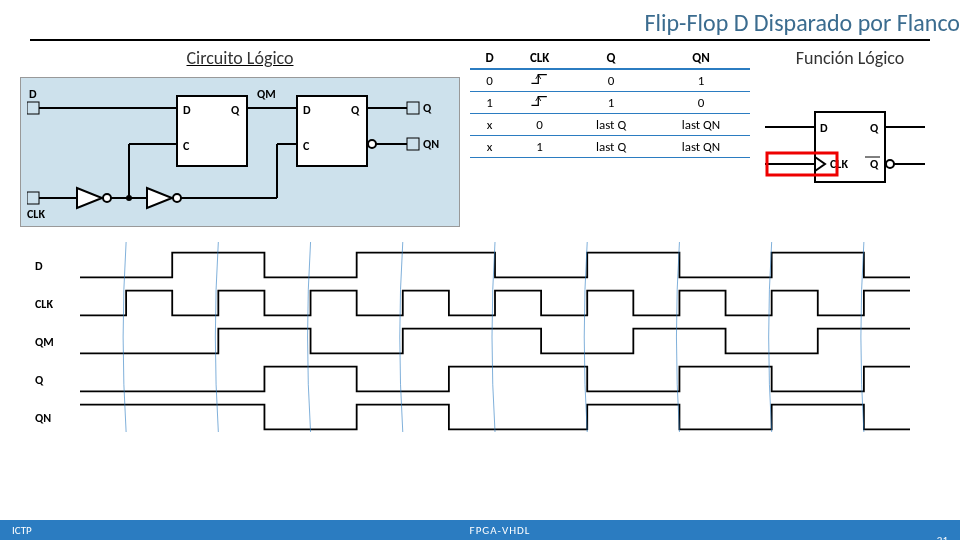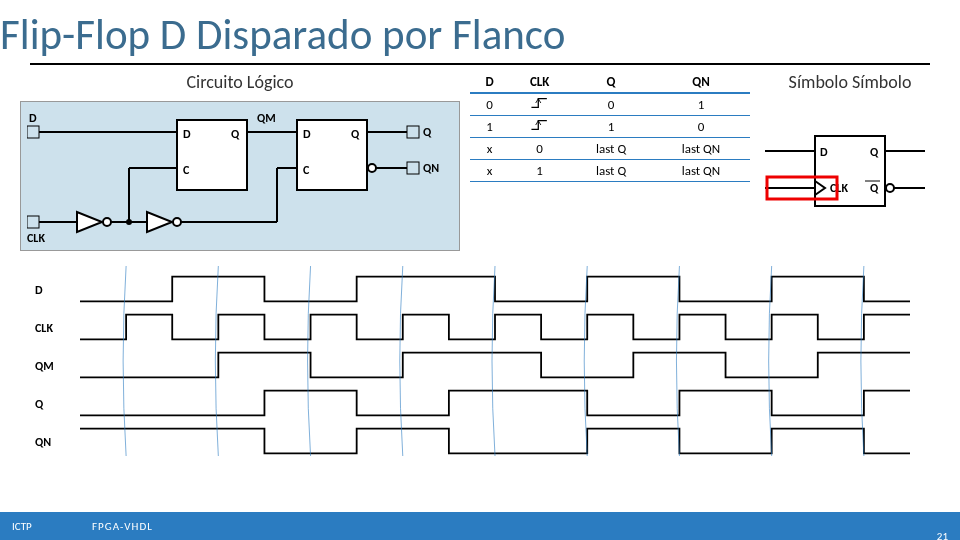--- a/index.html
+++ b/index.html
@@ -1,33 +1,33 @@
 <!DOCTYPE html>
 <html><head>
 <meta charset="utf-8">
 <style>
   * { box-sizing: border-box; margin: 0; padding: 0; }
   body { width: 960px; height: 540px; font-family: Calibri, Arial, sans-serif; background: #fff; position: relative; }
-  .title { text-align: left; font-size: 43px; color: #3b6c8f; padding: 8px 0 2px; font-weight: 400; border-radius: 15px; }
+  .title { text-align: right; font-size: 24px; color: #3b6c8f; padding: 8px 0 2px; font-weight: 400; border-radius: 15px; }
   .title-underline { width: 900px; height: 2px; background: #000; margin: 0 auto 6px; }
   .columns { display: flex; padding: 0 20px; gap: 10px; }
   .col-head { font-size: 18px; color: #333; text-align: center; font-weight: 400; margin-bottom: 8px; }
-  .col1 { width: 440px; }
+  .col1 { width: 440px; text-decoration: underline; }
   .col2 { width: 280px; }
   .col3 { width: 180px; }
   .circuit-box { background: #cde1ec; border: 1px solid #999; padding: 6px; position: relative; height: 150px; }
   .truth-table { width: 100%; border-collapse: collapse; font-size: 13px; }
   .truth-table th { border-bottom: 2px solid #2b7cc1; padding: 3px 6px; text-align: center; font-weight: bold; }
   .truth-table td { border-bottom: 1px solid #2b7cc1; padding: 3px 6px; text-align: center; }
   .edge-icon { display: inline-block; width: 18px; height: 12px; }
   .symbol-box { position: relative; height: 150px; display:flex; align-items:center; justify-content:center; }
   .timing { padding: 0 30px; margin-top: 10px; }
-  .footer { position: absolute; bottom: 0; left: 0; right: 0; height: 28px; background: #2b7cc1; color: #fff; font-size: 11px; display: flex; align-items: center; padding: 0 12px; }
+  .footer { position: absolute; bottom: 0; left: 0; right: 0; height: 20px; background: #2b7cc1; color: #fff; font-size: 11px; display: flex; align-items: center; padding: 0 12px; }
   .footer-left { flex: 0 0 80px; }
-  .footer-center { flex: 1; letter-spacing: 1px; }
+  .footer-center { flex: 1; text-align: center; letter-spacing: 1px; }
   .footer-right { flex: 0 0 40px; text-align: right; margin-top: 21px; }
   .slabel { font-size: 12px; font-weight: bold; }
 </style>
 </head>
 <body>
 
 <div class="title">Flip-Flop D Disparado por Flanco</div>
 <div class="title-underline"></div>
 
 <div class="columns">
@@ -124,21 +124,21 @@
             <td>x</td>
             <td>1</td>
             <td>last Q</td>
             <td>last QN</td>
           </tr>
         </tbody>
     </table>
   </div>
 
   <div class="col3">
-    <div class="col-head">Símbolo Símbolo</div>
+    <div class="col-head">Función Lógico</div>
     <div class="symbol-box">
       <svg width="170" height="100">
         <rect x="50" y="10" width="70" height="70" fill="#fff" stroke="#000" stroke-width="2"></rect>
         <line x1="0" y1="25" x2="50" y2="25" stroke="#000" stroke-width="2"></line>
         <text x="55" y="30" class="slabel">D</text>
         <line x1="0" y1="62" x2="50" y2="62" stroke="#000" stroke-width="2"></line>
         <polyline points="50,55 60,62 50,69" fill="none" stroke="#000" stroke-width="2"></polyline>
         <text x="65" y="66" class="slabel">CLK</text>
         <rect x="2" y="51" width="70" height="22" fill="none" stroke="#e00" stroke-width="3"></rect>
         <text x="105" y="30" class="slabel">Q</text>

